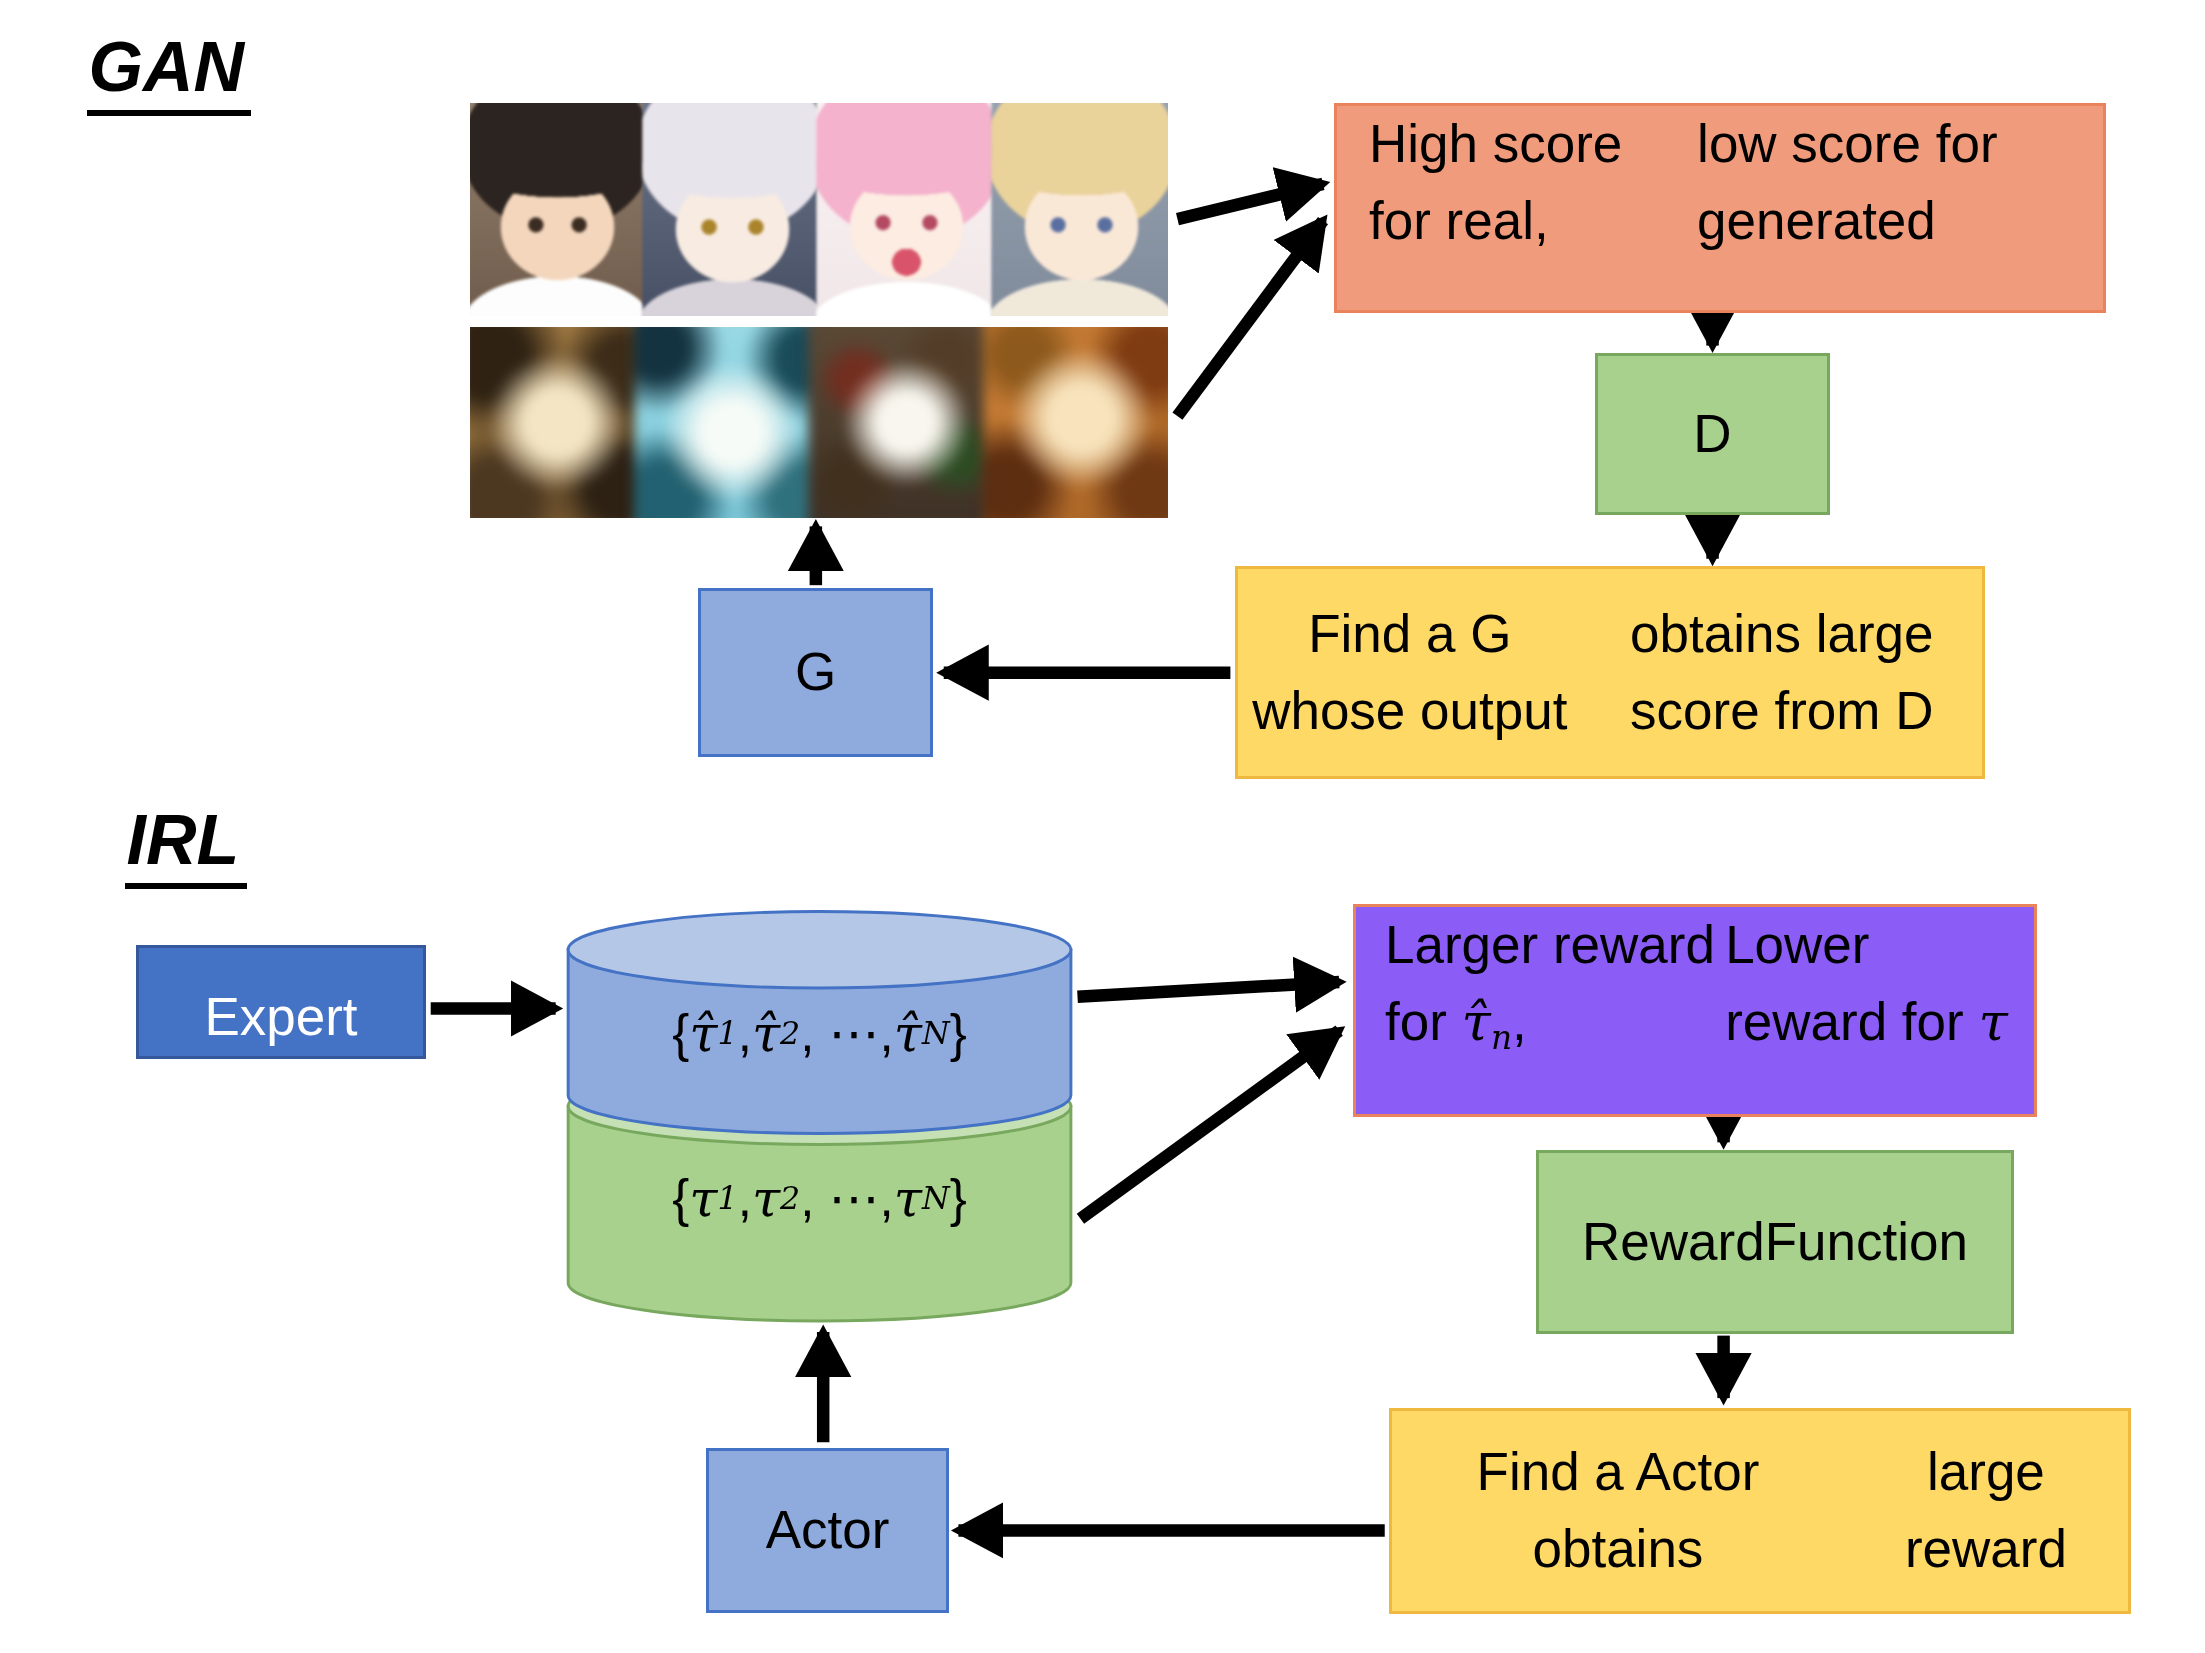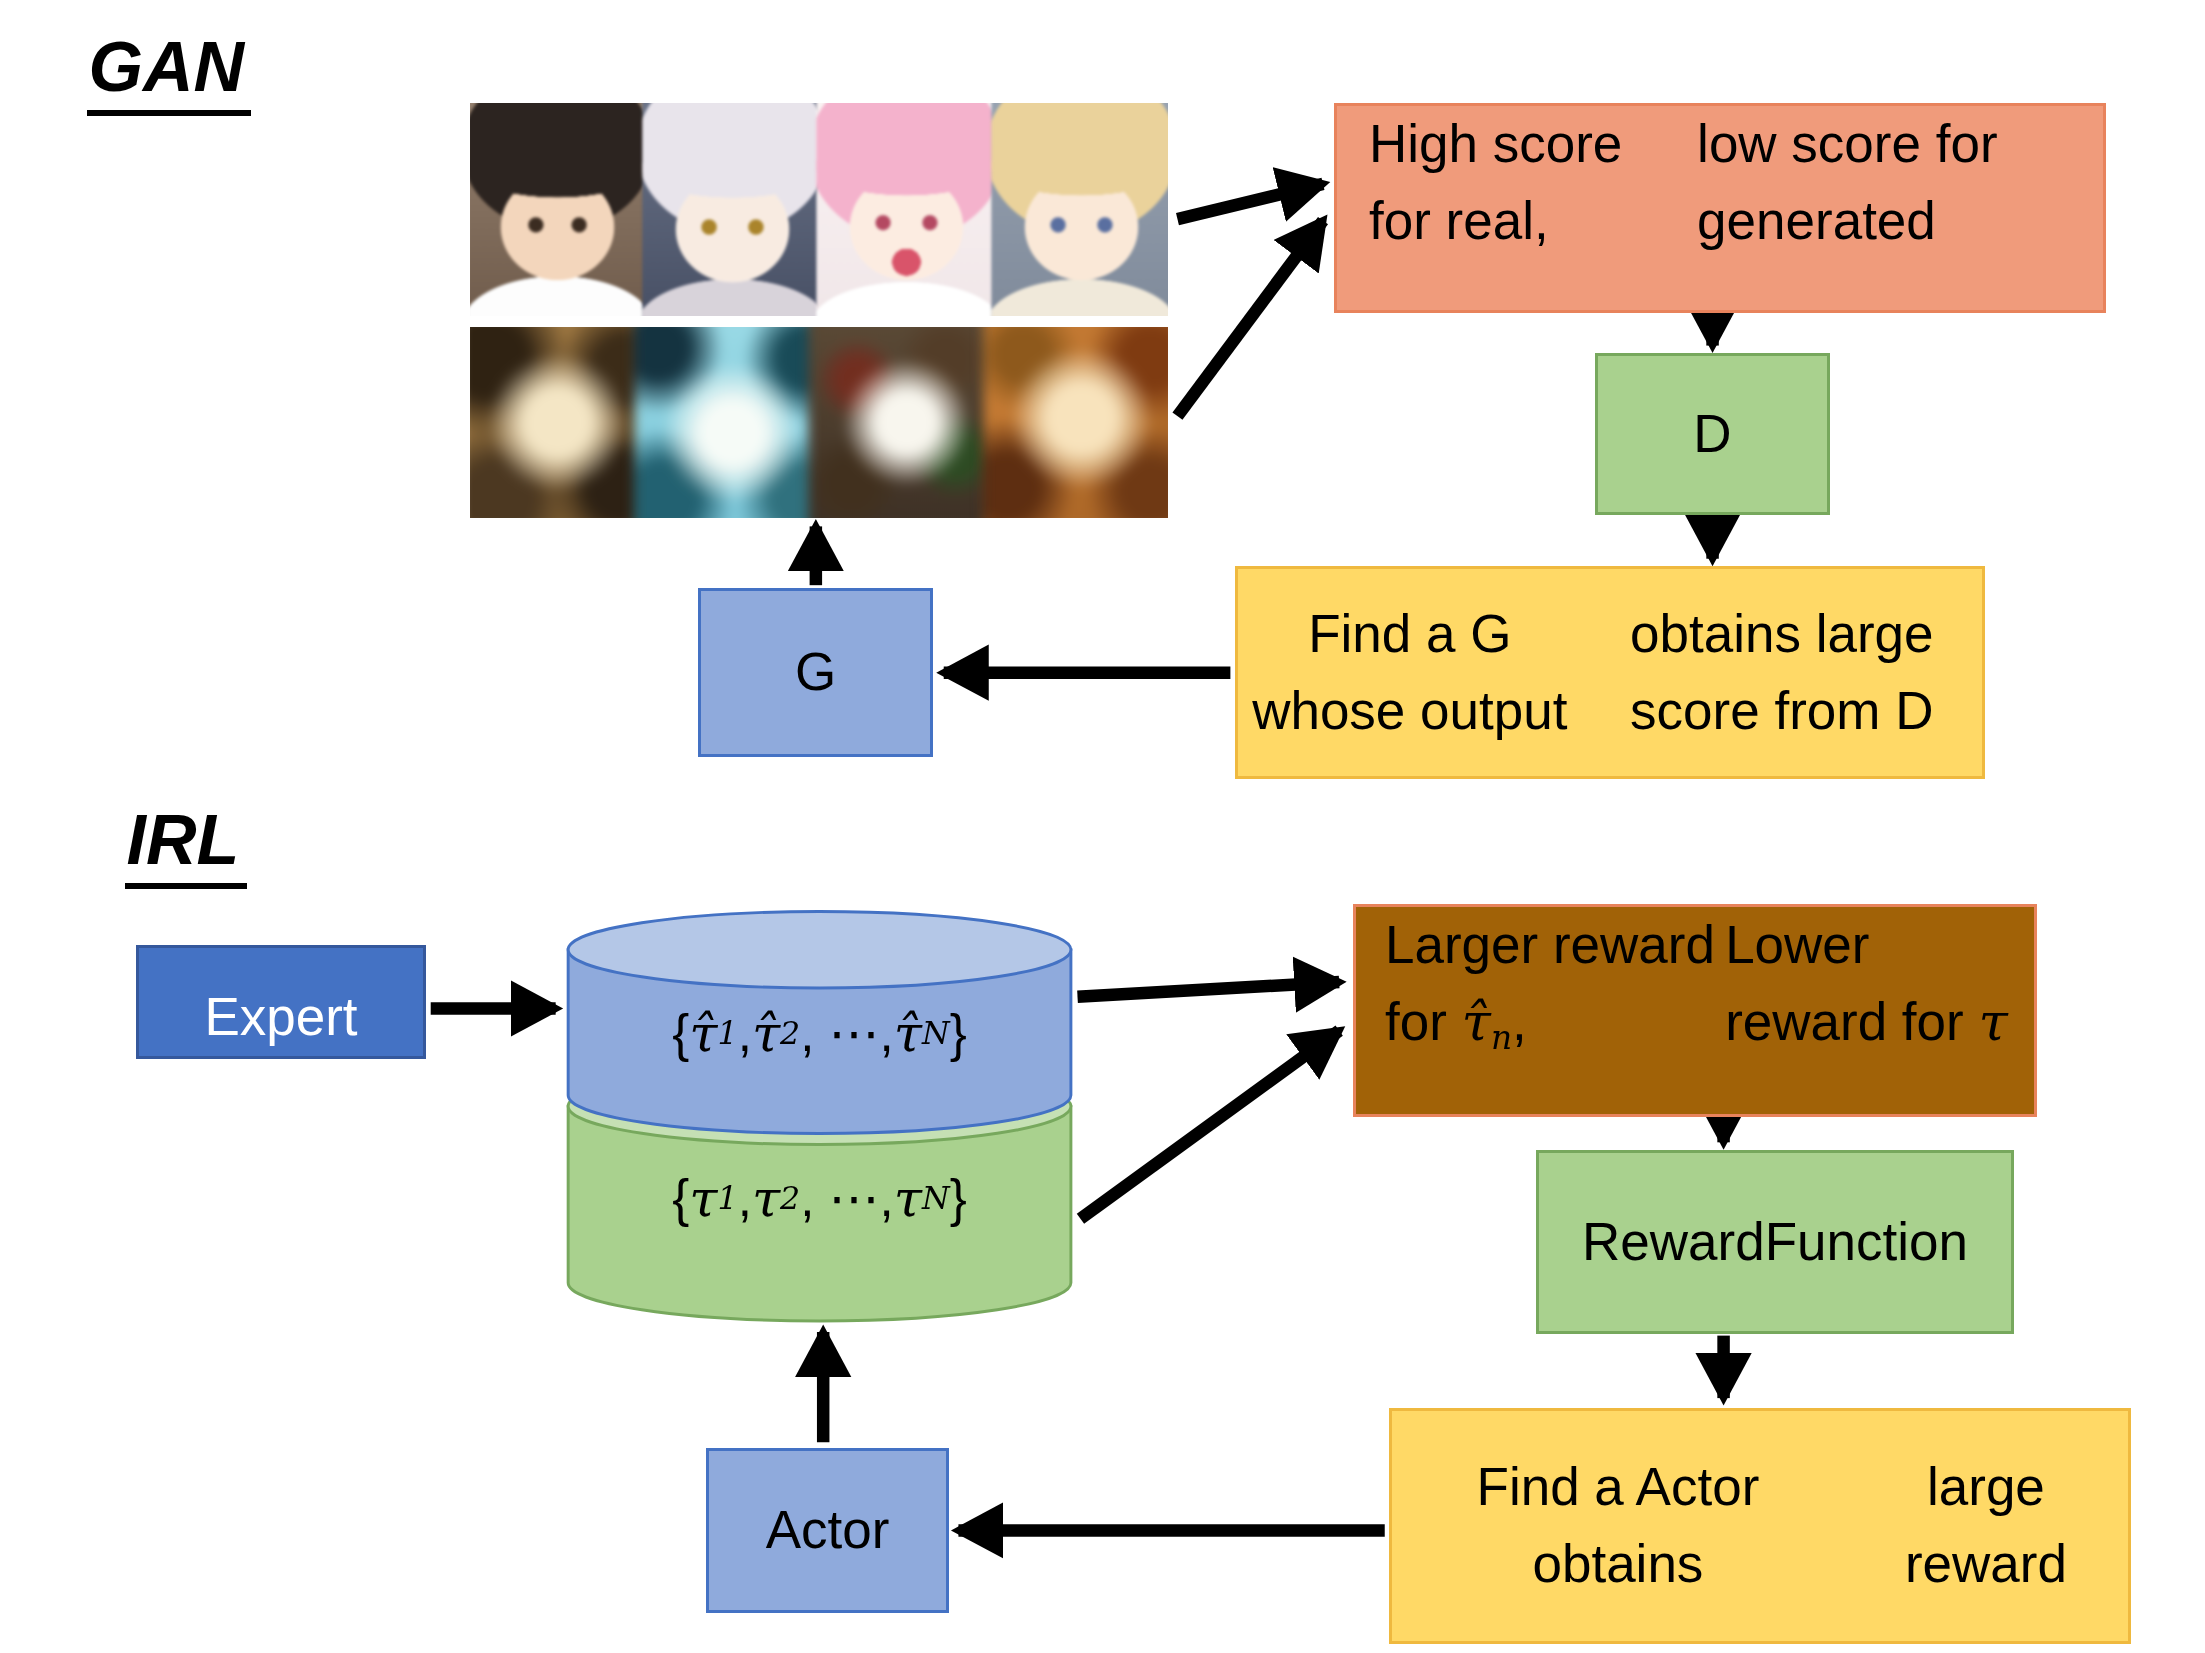--- a/index.html
+++ b/index.html
@@ -186,31 +186,31 @@
       <sub class="m">1</sub>
       <span>, </span>
       <span class="m">τ</span>
       <sub class="m">2</sub>
       <span>, ⋯, </span>
       <span class="m">τ</span>
       <sub class="m">N</sub>
       <span>}</span>
     </div>
 
-  <div class="box left-align" style="left: 1353px; top: 904px; width: 684px; height: 213px; padding-left: 29px; background-color: #a16207; border-color: rgb(232, 131, 92); justify-content: space-between;">
+  <div class="box left-align" style="left: 1353px; top: 904px; width: 684px; height: 213px; padding-left: 29px; background-color: #8b5cf6; border-color: rgb(232, 131, 92); justify-content: space-between;">
     <div><span>Larger reward for </span><span class="m">τ̂</span><sub class="m">n</sub><span>,</span></div>
     <div><span>Lower reward for </span><span class="m">τ</span></div>
   </div>
 
   <div class="box" style="left: 1536px; top: 1150px; width: 478px; height: 184px; line-height: 1.4; background-color: rgb(169, 209, 142); border-color: rgb(119, 168, 93);">
     <div>Reward</div>
     <div>Function</div>
   </div>
 
-  <div class="box" style="left: 1389px; top: 1408px; width: 742px; height: 236px; background-color: rgb(255, 217, 102); border-color: rgb(239, 185, 63);">
+  <div class="box" style="left: 1389px; top: 1408px; width: 742px; height: 206px; background-color: rgb(255, 217, 102); border-color: rgb(239, 185, 63);">
     <div>Find a Actor obtains</div>
     <div>large reward</div>
   </div>
 
   <div class="box" style="left: 706px; top: 1448px; width: 243px; height: 165px; background-color: rgb(143, 170, 220); border-color: rgb(68, 114, 196);">
     <div>Actor</div>
   </div>
 
 </div>
 

